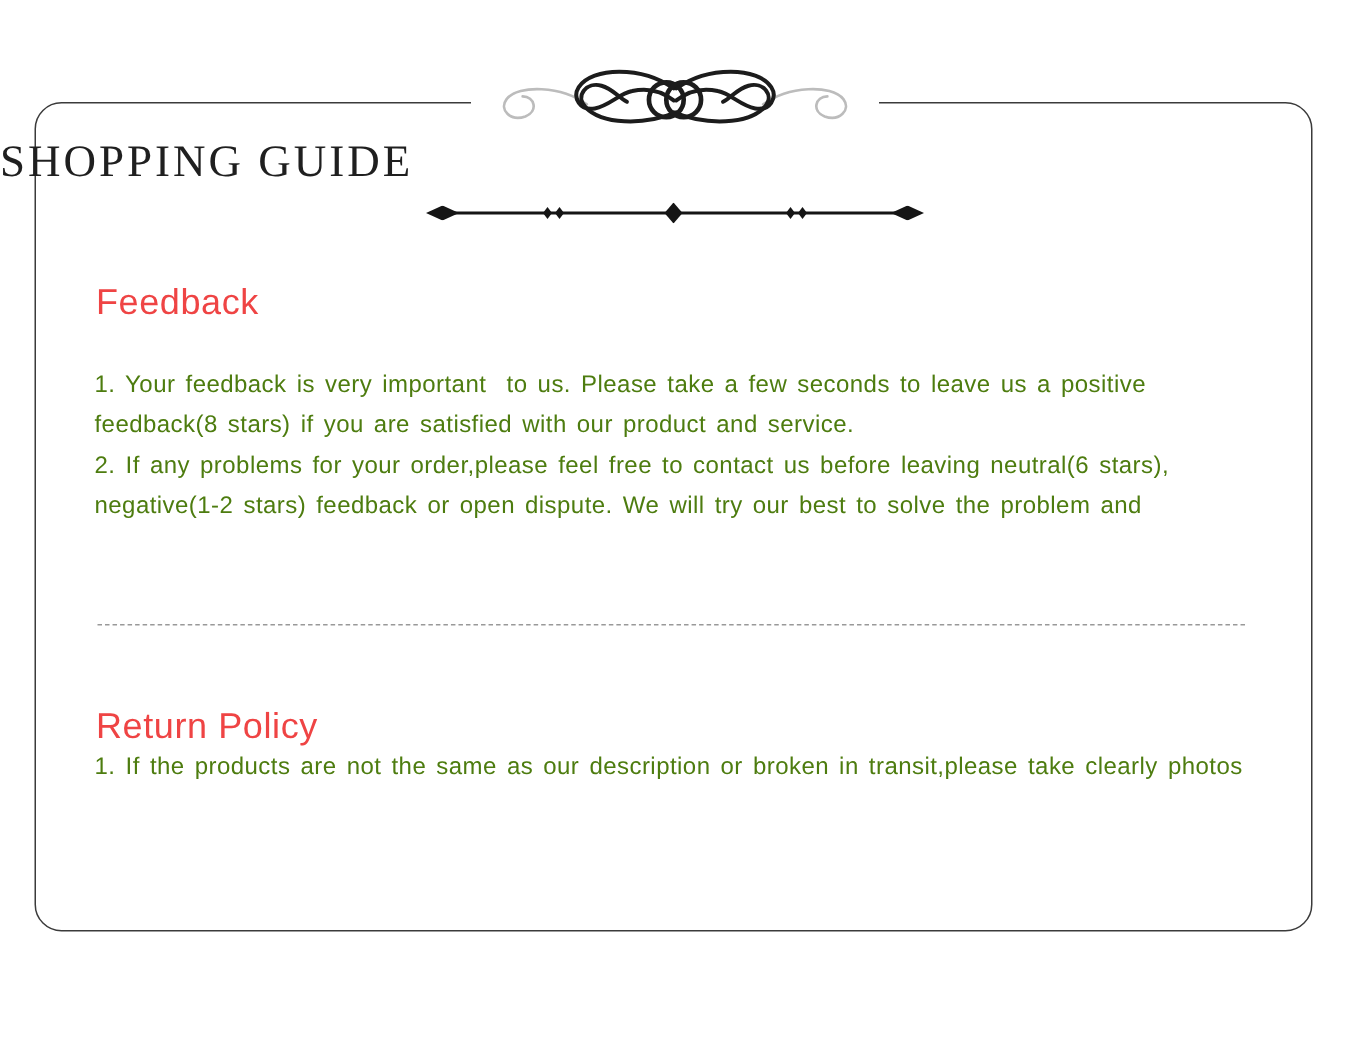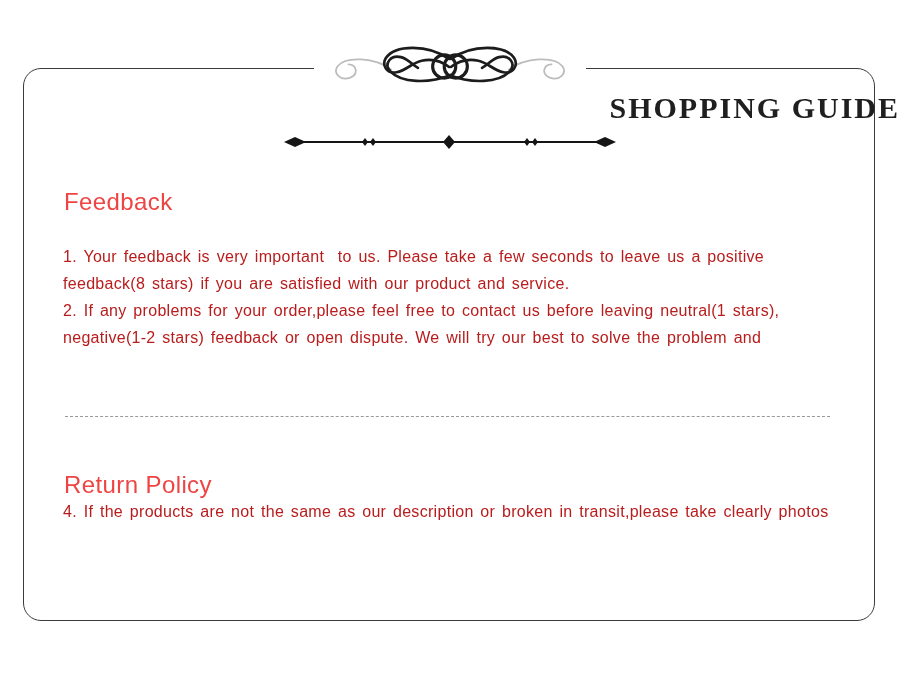--- a/index.html
+++ b/index.html
@@ -22,24 +22,24 @@
     background: #ffffff;
     z-index: 2;
     display: flex; align-items: center; justify-content: center;
   }
   .flourish svg { width: 268px; height: 49px; display: block; }
 
   .page-title {
     position: absolute;
     left: 0; top: 91px;
     width: 900px;
-    text-align: right;
+    text-align: left;
     font-family: "Liberation Serif", "DejaVu Serif", serif;
     font-size: 30px;
-    font-weight: 700;
+    font-weight: 400;
     letter-spacing: 2px;
     color: #1f1f1f;
     z-index: 3;
   }
 
   .diamond-divider {
     position: absolute;
     left: 285px; top: 134px;
     width: 330px; height: 15px;
     z-index: 3;
@@ -72,21 +72,21 @@
   .heading-return   { top: 448px; margin-top: 23px; }
 
   .text-block { position: absolute; left: 63px; }
   .fb-block  { top: 243px; }
   .rp-block  { top: 498px; }
   .line {
     white-space: pre;
     font-size: 16px;
     letter-spacing: 0.3px;
     word-spacing: 2px;
-    color: #b91c1c;
+    color: #4d7c0f;
   }
   .fb-block .line { line-height: 27px; }
   .rp-block .line { line-height: 28px; }
   .line.indent { padding-left: 6px; }
 
   .dashed-divider {
     position: absolute;
     left: 65px; top: 416px;
     width: 765px; height: 0;
     border-top: 1.5px dashed #999;
@@ -121,25 +121,25 @@
   <div class="dd dd-small-2a"></div>
   <div class="dd dd-small-2b"></div>
   <div class="dd dd-end-right"></div>
 </div>
 
 <section>
   <h2 class="section-heading heading-feedback">Feedback</h2>
   <div class="text-block fb-block">
     <div class="line">1. Your feedback is very important  to us. Please take a few seconds to leave us a positive</div>
     <div class="line">feedback(8 stars) if you are satisfied with our product and service.</div>
-    <div class="line">2. If any problems for your order,please feel free to contact us before leaving neutral(1 stars),</div>
+    <div class="line">2. If any problems for your order,please feel free to contact us before leaving neutral(6 stars),</div>
     <div class="line">negative(1-2 stars) feedback or open dispute. We will try our best to solve the problem and</div>
   </div>
 </section>
 
 <div class="dashed-divider"></div>
 
 <section>
   <h2 class="section-heading heading-return">Return Policy</h2>
   <div class="text-block rp-block">
-    <div class="line">4. If the products are not the same as our description or broken in transit,please take clearly photos</div>
+    <div class="line">1. If the products are not the same as our description or broken in transit,please take clearly photos</div>
   </div>
 </section>
 
 </body></html>

